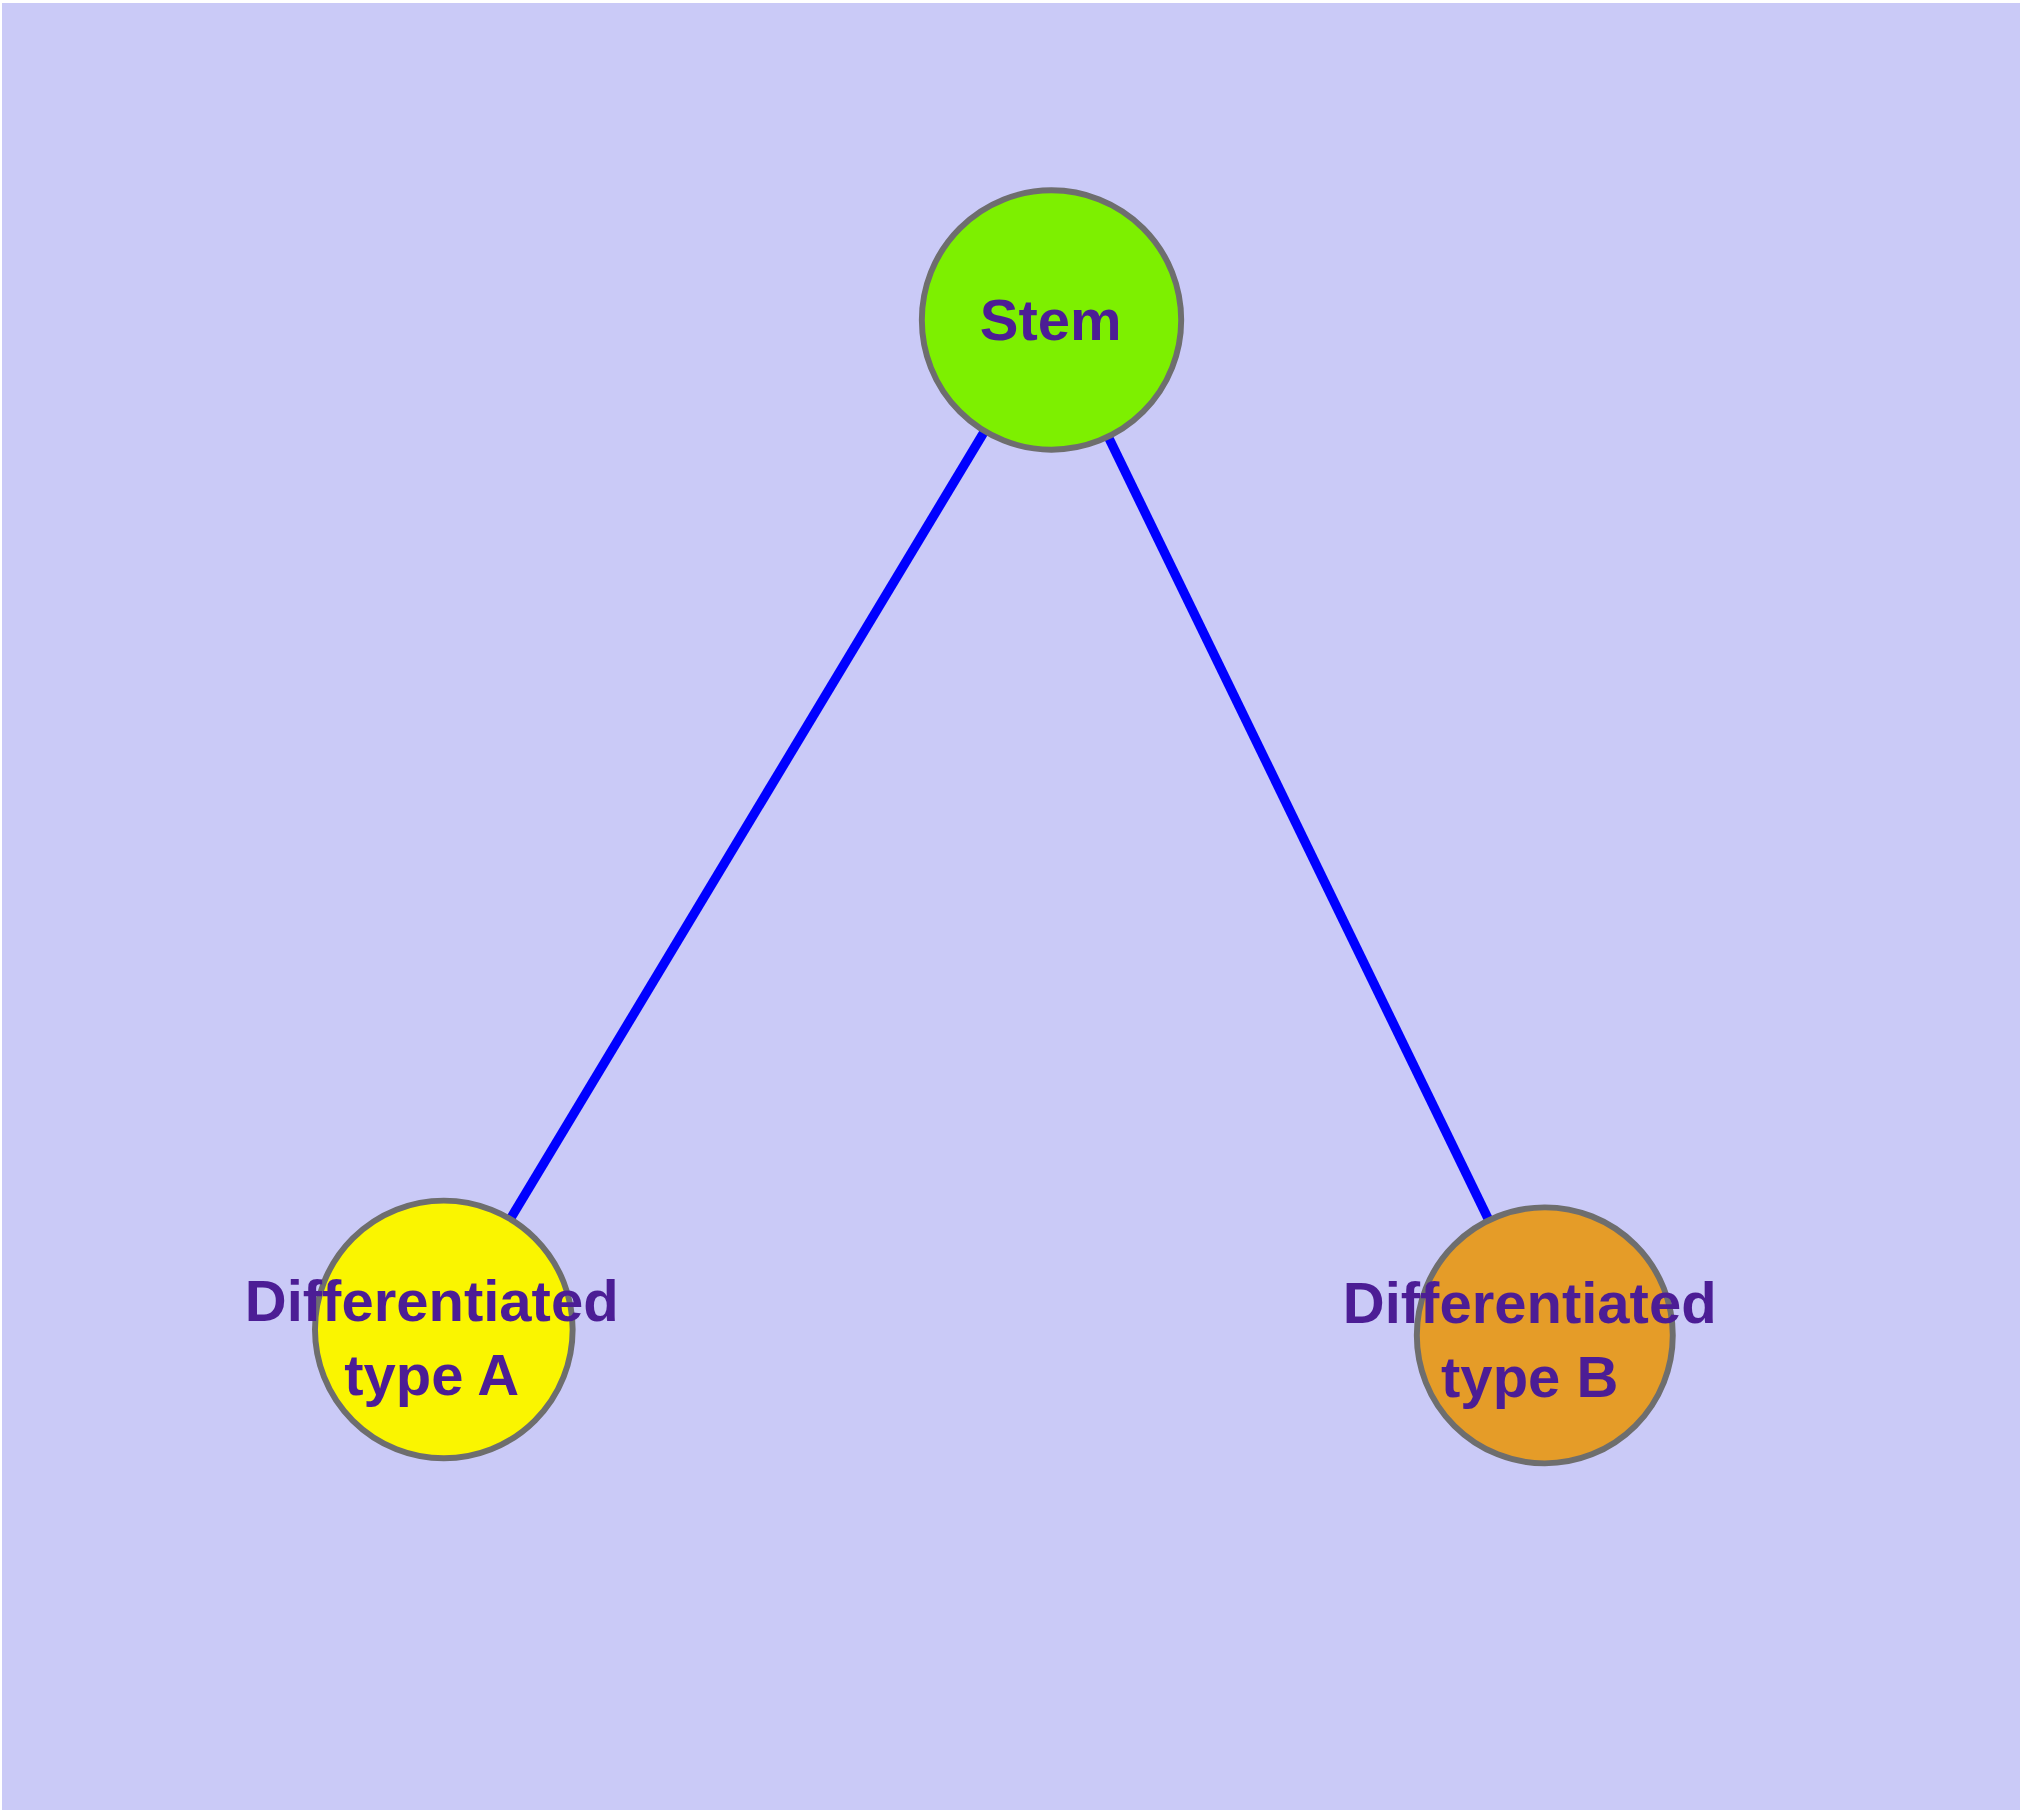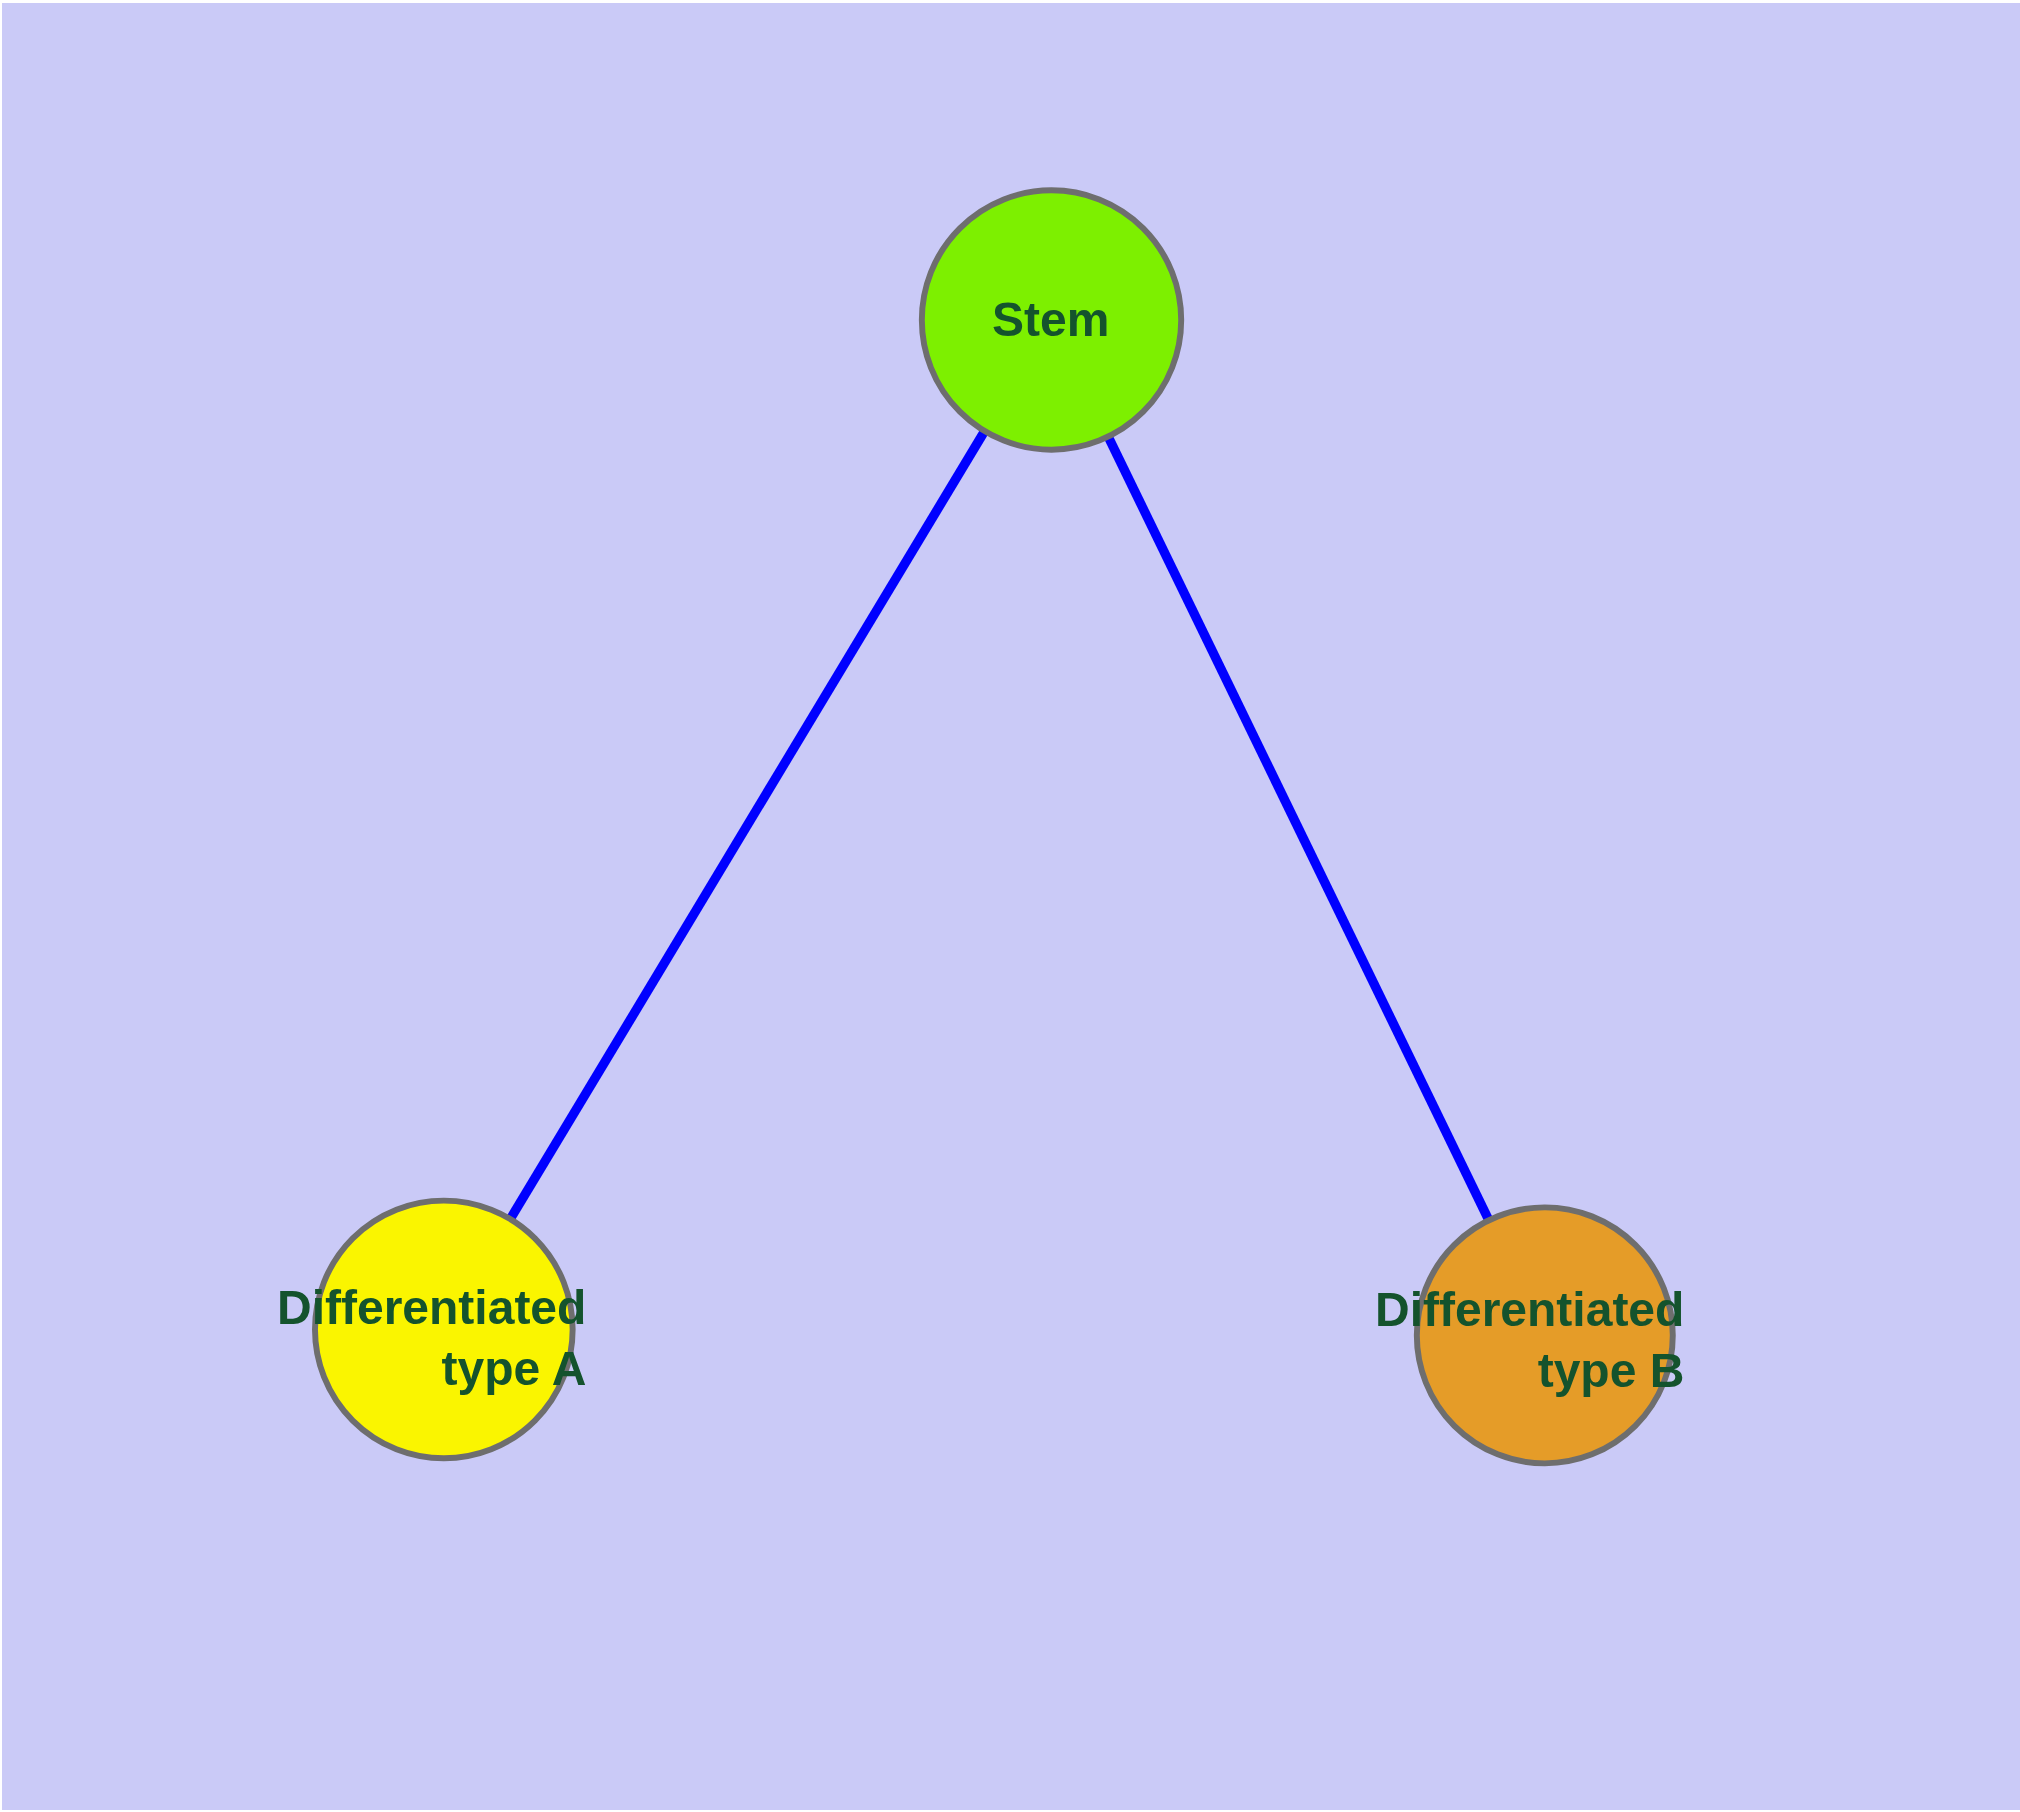--- a/index.html
+++ b/index.html
@@ -28,24 +28,24 @@
     left: 0;
     top: 0;
     width: 100%;
     height: 100%;
     display: block;
   }
   .node-label {
     position: absolute;
     transform: translate(-50%, -50%);
     font-weight: 700;
-    font-size: 48px;
+    font-size: 58px;
     line-height: 1.28;
-    color: #14532d;
-    text-align: right;
+    color: #4c1d95;
+    text-align: center;
     white-space: pre-line;
     letter-spacing: 0px;
   }
   .label-stem   { left: 1049px; top: 317px; }
   .label-type-a { left: 430px;  top: 1335px; }
   .label-type-b { left: 1528px; top: 1337px; }
 </style>
 </head>
 <body>
 

